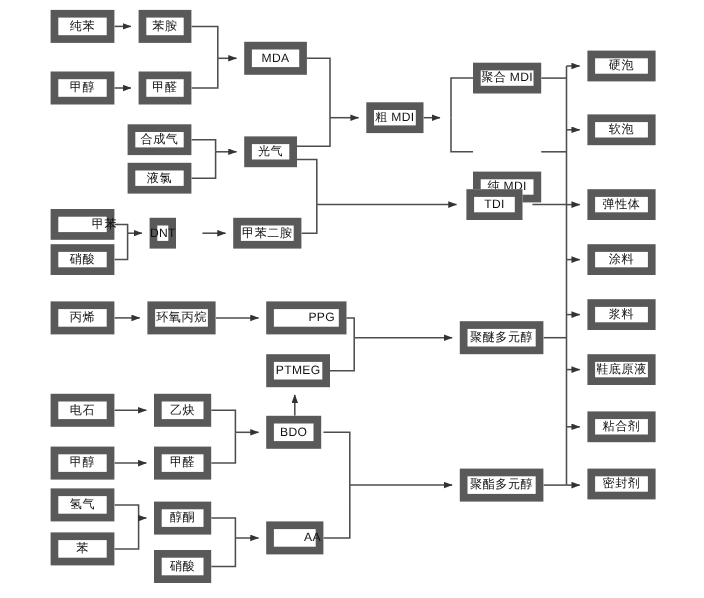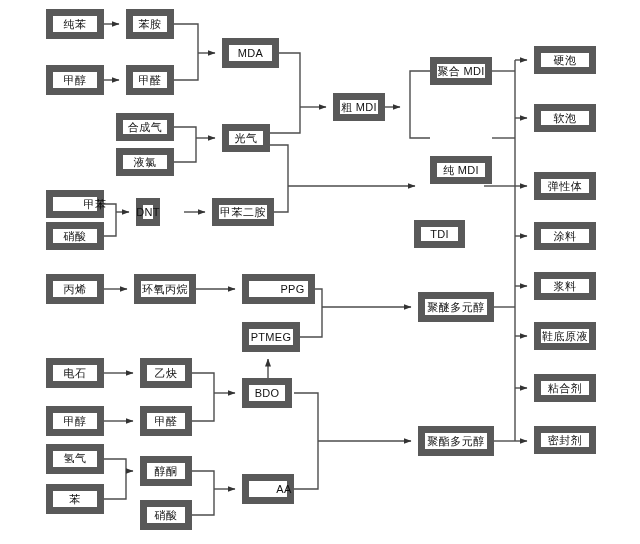--- a/index.html
+++ b/index.html
@@ -170,21 +170,21 @@
       </div>
       <div class="node latin" style="left: 333px; top: 93px; width: 52px; height: 28px; border-color: rgb(89, 89, 89); color: rgb(17, 17, 17);">
         <span>粗 MDI</span>
       </div>
       <div class="node latin" style="left: 430px; top: 57px; width: 62px; height: 28px; border-color: rgb(89, 89, 89); color: rgb(17, 17, 17);">
         <span>聚合 MDI</span>
       </div>
       <div class="node latin" style="left: 430px; top: 124px; width: 62px; height: 28px; border-color: rgb(89, 89, 89); color: rgb(17, 17, 17); margin-top: 32px;">
         <span>纯 MDI</span>
       </div>
-      <div class="node latin" style="left: 414px; top: 172px; width: 51px; height: 28px; border-color: rgb(89, 89, 89); color: rgb(17, 17, 17); margin-top: 48px;">
+      <div class="node latin" style="left: 424px; top: 172px; width: 51px; height: 28px; border-color: rgb(89, 89, 89); color: rgb(17, 17, 17);">
         <span>TDI</span>
       </div>
       <div class="node" style="left: 46px; top: 274px; width: 58px; height: 30px; border-color: rgb(89, 89, 89); color: rgb(17, 17, 17);">
         <span>丙烯</span>
       </div>
       <div class="node" style="left: 134px; top: 274px; width: 62px; height: 30px; border-color: rgb(89, 89, 89); color: rgb(17, 17, 17);">
         <span>环氧丙烷</span>
       </div>
       <div class="node latin" style="left: 242px; top: 274px; width: 73px; height: 30px; border-color: rgb(89, 89, 89); color: rgb(17, 17, 17); padding-left: 28px;">
         <span>PPG</span>
@@ -200,21 +200,21 @@
       </div>
       <div class="node" style="left: 46px; top: 406px; width: 58px; height: 30px; border-color: rgb(89, 89, 89); color: rgb(17, 17, 17);">
         <span>甲醇</span>
       </div>
       <div class="node" style="left: 140px; top: 406px; width: 52px; height: 30px; border-color: rgb(89, 89, 89); color: rgb(17, 17, 17);">
         <span>甲醛</span>
       </div>
       <div class="node latin" style="left: 242px; top: 378px; width: 50px; height: 30px; border-color: rgb(89, 89, 89); color: rgb(17, 17, 17);">
         <span>BDO</span>
       </div>
-      <div class="node" style="left: 46px; top: 444px; width: 58px; height: 30px; border-color: rgb(89, 89, 89); color: rgb(17, 17, 17); font-family: Liberation Mono, monospace;">
+      <div class="node" style="left: 46px; top: 444px; width: 58px; height: 30px; border-color: rgb(89, 89, 89); color: rgb(17, 17, 17);">
         <span>氢气</span>
       </div>
       <div class="node" style="left: 46px; top: 484px; width: 58px; height: 30px; border-color: rgb(89, 89, 89); color: rgb(17, 17, 17);">
         <span>苯</span>
       </div>
       <div class="node" style="left: 140px; top: 456px; width: 52px; height: 30px; border-color: rgb(89, 89, 89); color: rgb(17, 17, 17);">
         <span>醇酮</span>
       </div>
       <div class="node" style="left: 140px; top: 500px; width: 52px; height: 30px; border-color: rgb(89, 89, 89); color: rgb(17, 17, 17);">
         <span>硝酸</span>

